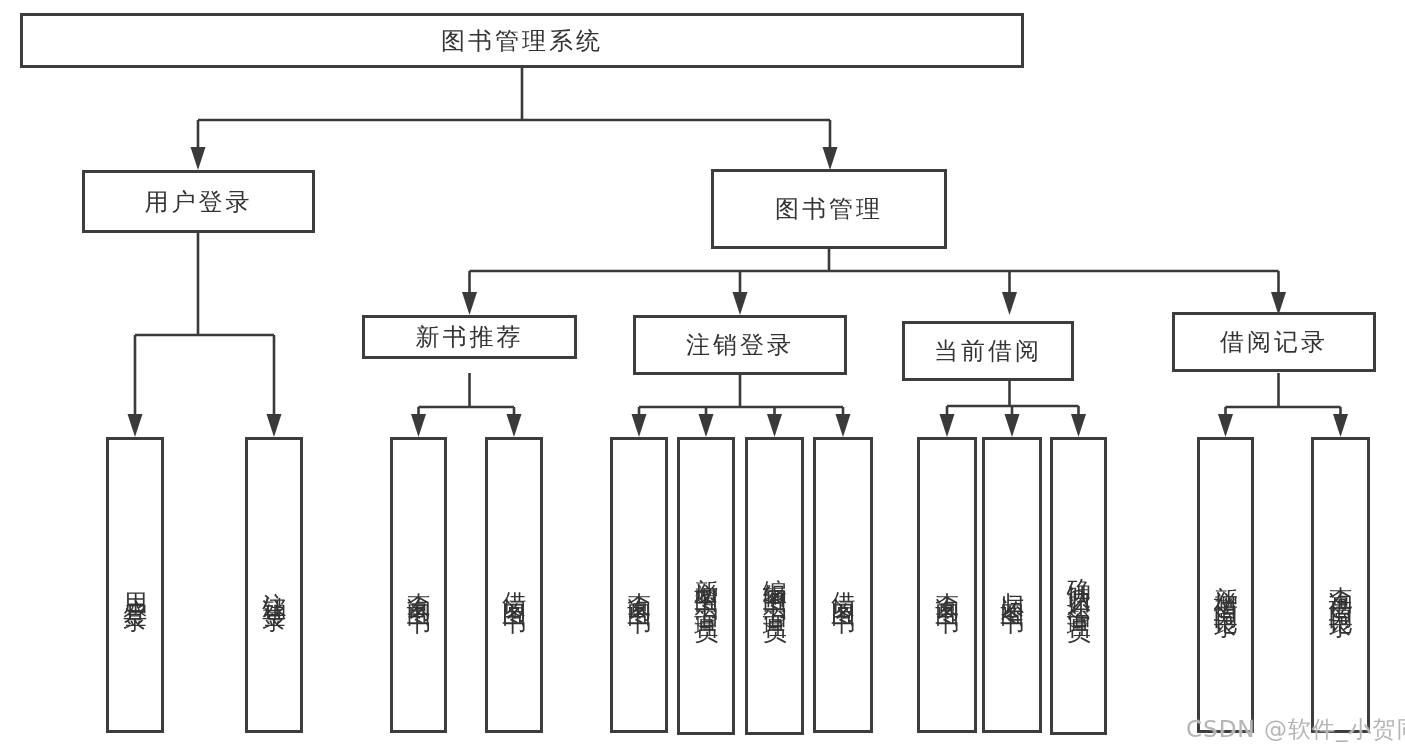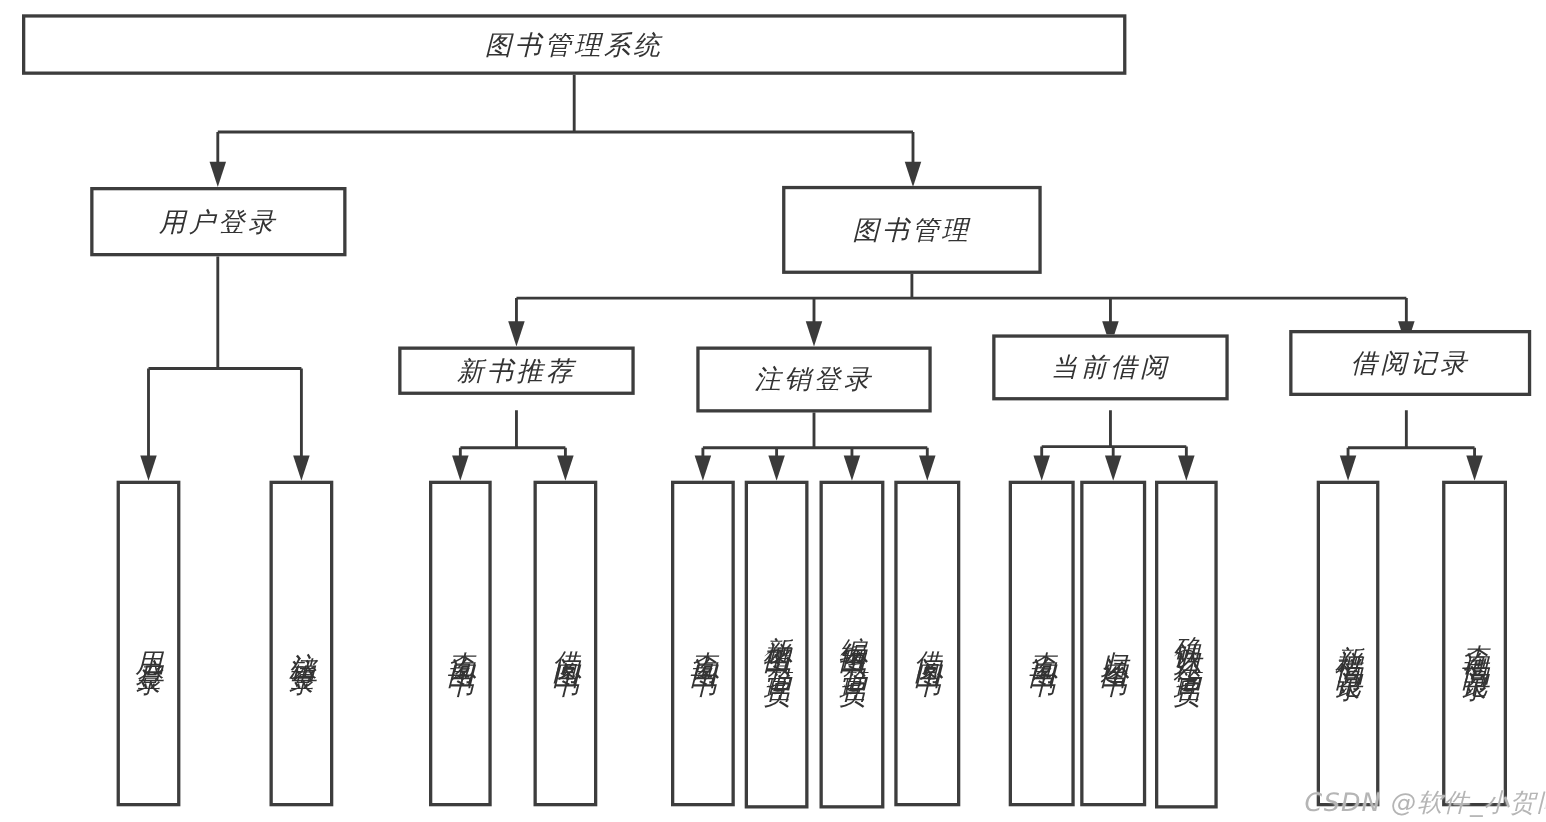--- a/index.html
+++ b/index.html
@@ -2,21 +2,20 @@
 <html style="--line: #3a3a3a; --box-border: #3d3d3d; --text: #333333; --watermark: #b5b5b5; --background: #ffffff;"><head>
 <meta charset="utf-8">
 <style>
   html,body { margin:0; padding:0; background:#fff; }
   .stage {
     position:relative;
     width:1405px; height:747px;
     background:var(--background,#ffffff);
     font-family:"DejaVu Sans","Liberation Sans",sans-serif;
     overflow:hidden;
-    font-style:italic;
   }
   svg.connectors {
     position:absolute; left:0; top:0; width:1405px; height:747px;
     pointer-events:none;
   }
   .cline {
     stroke:var(--line,#3a3a3a);
     stroke-width:2.6;
     fill:none;
   }
@@ -101,22 +100,22 @@
     </g>
   </svg>
 
   <div class="box" style="left:20px;top:13px;width:1004px;height:55px">图书管理系统</div>
 
   <div class="box" style="left:82px;top:170px;width:233px;height:63px">用户登录</div>
   <div class="box" style="left:711px;top:169px;width:236px;height:80px">图书管理</div>
 
   <div class="box" style="left:362px;top:315px;width:215px;height:44px">新书推荐</div>
   <div class="box" style="left:633px;top:315px;width:214px;height:60px">注销登录</div>
-  <div class="box" style="left:902px;top:304px;width:215px;height:60px">当前借阅</div>
-  <div class="box" style="left:1172px;top:300px;width:220px;height:60px">借阅记录</div>
+  <div class="box" style="left:902px;top:321px;width:172px;height:60px">当前借阅</div>
+  <div class="box" style="left:1172px;top:312px;width:204px;height:60px">借阅记录</div>
 
   <div class="box vbox" style="left:106px;top:437px;width:58px;height:296px">用户登录</div>
   <div class="box vbox" style="left:245px;top:437px;width:58px;height:296px">注销登录</div>
 
   <div class="box vbox" style="left:390px;top:437px;width:57px;height:296px">查询图书</div>
   <div class="box vbox" style="left:485px;top:437px;width:58px;height:296px">借阅图书</div>
 
   <div class="box vbox" style="left:610px;top:437px;width:58px;height:296px">查询图书</div>
   <div class="box vbox" style="left:677px;top:437px;width:58px;height:298px">新增图书（管理员）</div>
   <div class="box vbox" style="left:745px;top:437px;width:59px;height:298px">编辑图书（管理员）</div>

